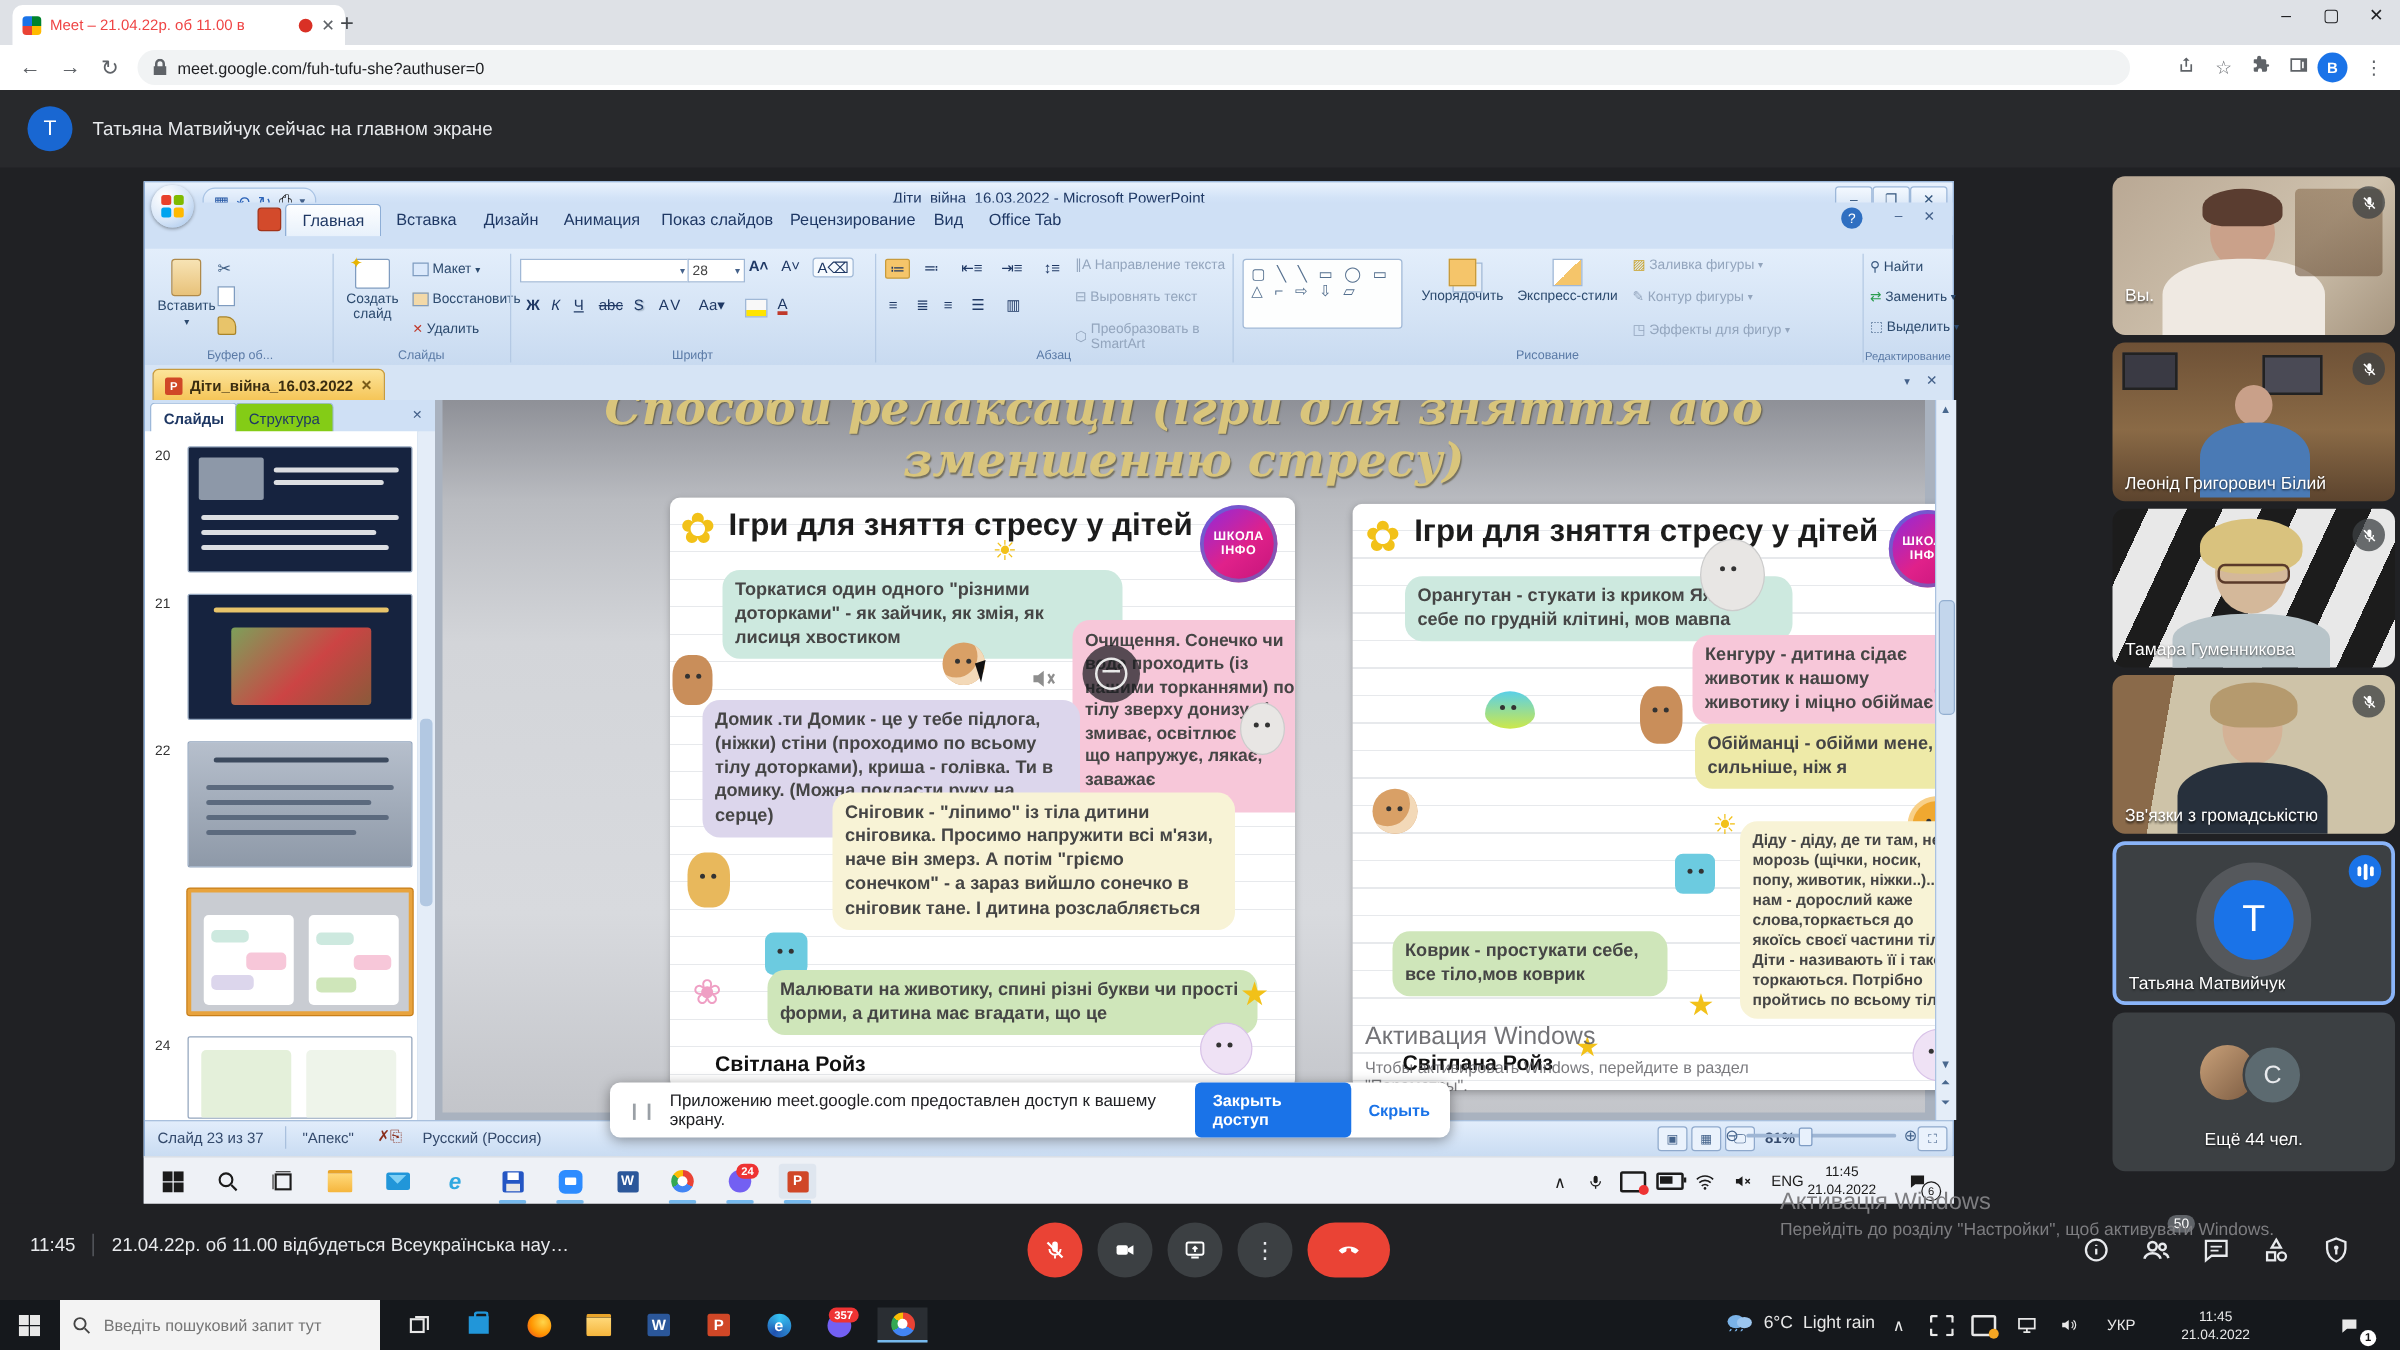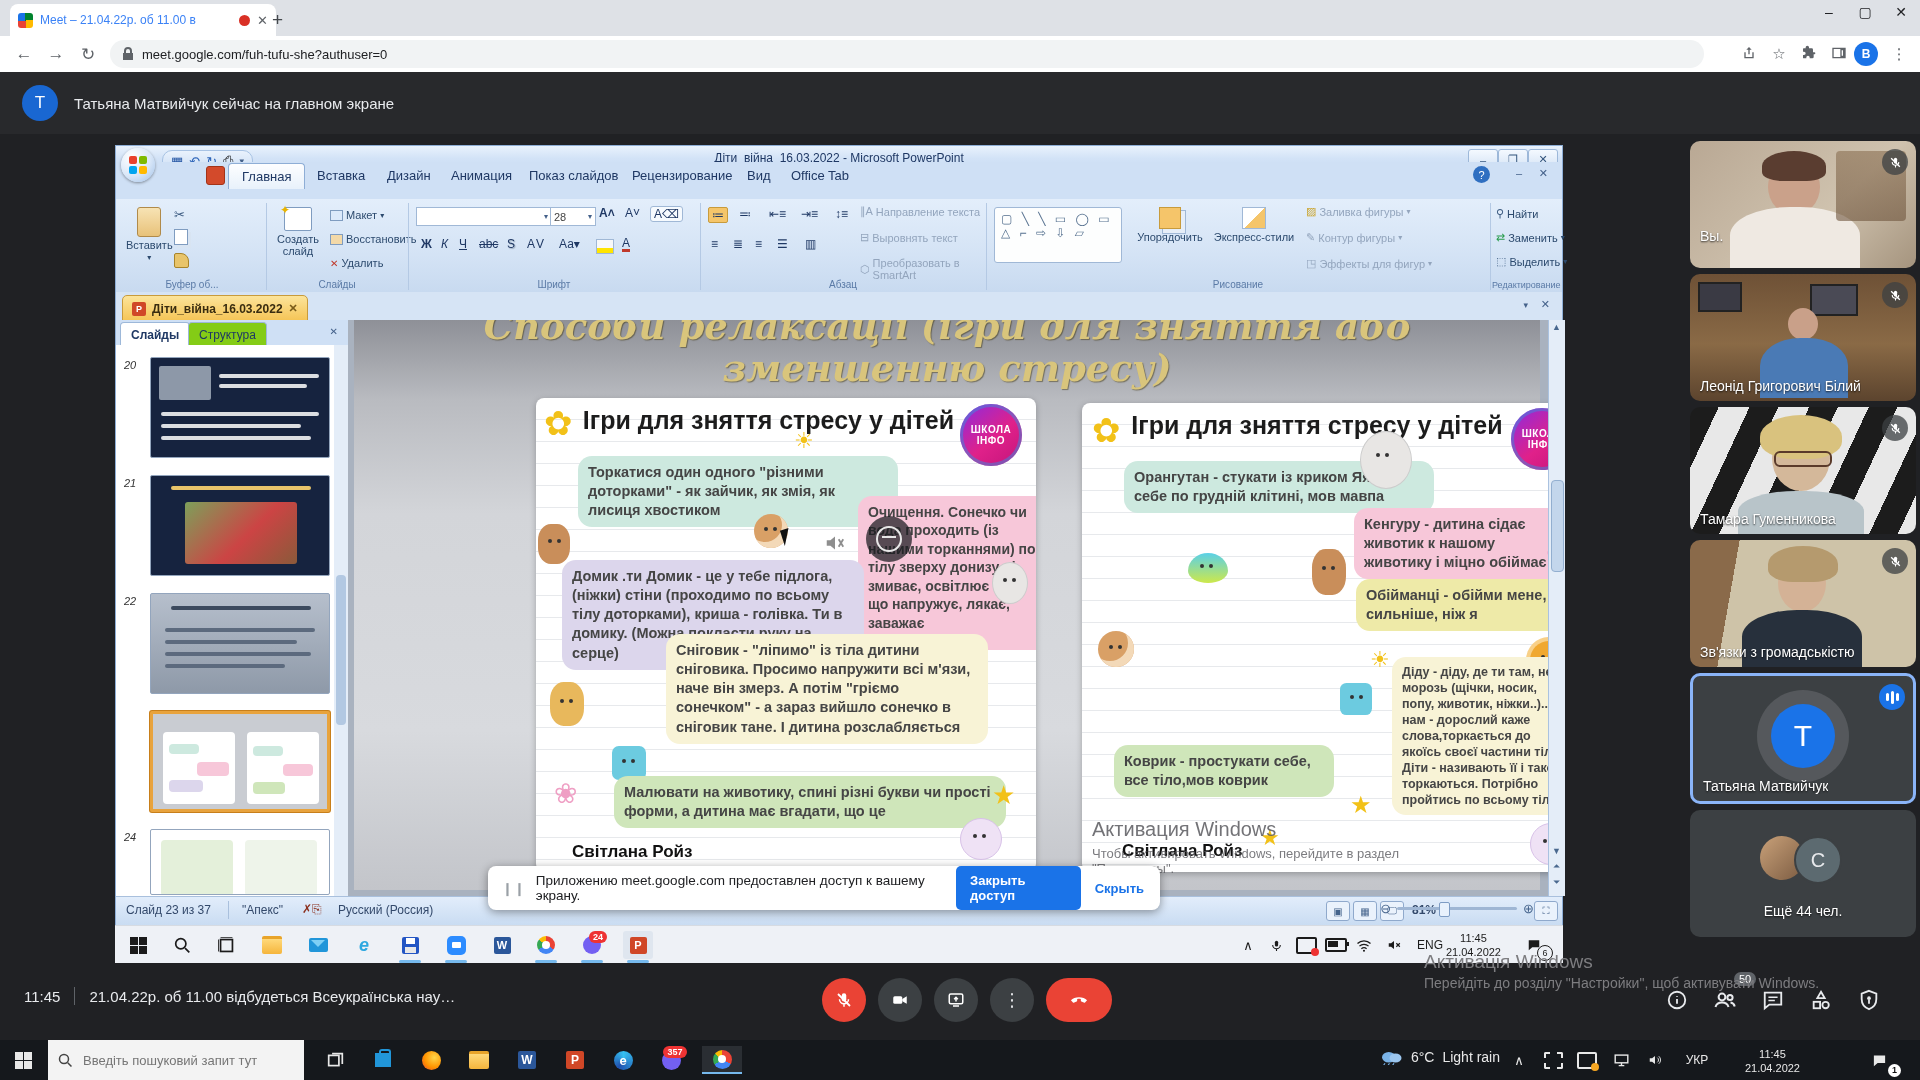--- a/index.html
+++ b/index.html
@@ -7,21 +7,21 @@
        font-family:"Liberation Sans",sans-serif;-webkit-font-smoothing:antialiased;}
   .abs{position:absolute;}
   .flex{display:flex;align-items:center;}
 
   
   .tabstrip{left:0;top:0;width:1920px;height:36px;background:#dee1e6;}
   .tab{left:10px;top:4px;width:250px;height:32px;background:#fff;border-radius:8px 8px 0 0;
        display:flex;align-items:center;padding:0 8px;gap:7px;}
   .meet-favicon{width:15px;height:15px;border-radius:3px;
        background:conic-gradient(#00832d 0 25%, #ffba00 25% 50%, #ea4335 50% 75%, #1a73e8 75% 100%);}
-  .tab-title{font-size:12px;color:#3b82f6;white-space:nowrap;overflow:hidden;text-overflow:ellipsis;flex:1;}
+  .tab-title{font-size:12px;color:#ef4444;white-space:nowrap;overflow:hidden;text-overflow:ellipsis;flex:1;}
   .rec-dot{width:11px;height:11px;border-radius:50%;background:#d93025;flex:none;}
   .tab-close{color:#5f6368;font-size:13px;flex:none;cursor:default;}
   .newtab{left:272px;top:9px;font-size:19px;color:#45494d;}
   .wctl{top:4px;font-size:14px;color:#202124;width:30px;text-align:center;}
   .toolbar{left:0;top:36px;width:1920px;height:36px;background:#fff;display:flex;align-items:center;}
   .navbtn{font-size:17px;color:#5f6368;width:32px;text-align:center;}
   .omnibox{margin-left:6px;width:1570px;height:28px;background:#f1f3f4;border-radius:14px;
        display:flex;align-items:center;padding:0 12px;gap:8px;}
   .url{font-size:13px;color:#202124;}
   .tb-ic{color:#5f6368;width:30px;text-align:center;font-size:15px;}
@@ -77,21 +77,21 @@
   .doctab{left:6px;top:3px;height:25px;display:flex;align-items:center;gap:6px;padding:0 9px;
        background:linear-gradient(180deg,#fce49a,#f5c455);border:1px solid #c89b3c;border-radius:5px 5px 0 0;
        font-size:12px;color:#3a2d10;font-weight:bold;}
   .doctab .ppt-ic{width:14px;height:14px;background:#d04727;border-radius:2px;color:#fff;font-size:9px;
        display:flex;align-items:center;justify-content:center;}
   
   .pane-tabs{left:0;top:174px;width:232px;height:25px;background:#cfe0f5;border-right:1px solid #aac2e0;}
   .panetab{top:2px;height:23px;display:flex;align-items:center;padding:0 10px;font-size:12px;color:#1f3864;
        border:1px solid #9db8d9;border-bottom:none;border-radius:4px 4px 0 0;background:#84cc16;}
   .panetab.active{background:#fff;font-weight:bold;}
-  .pane{left:0;top:199px;width:218px;height:551px;background:#fff;border-right:1px solid #aac2e0;font-style:italic;}
+  .pane{left:0;top:199px;width:218px;height:551px;background:#fff;border-right:1px solid #aac2e0;}
   .thumb-num{position:absolute;left:8px;font-size:11px;color:#333;}
   .thumb{position:absolute;left:34px;width:180px;height:101px;border:1px solid #93a5bd;border-radius:2px;
        box-sizing:border-box;overflow:hidden;}
   .thumb.sel{border:3px solid #e8a33d;box-shadow:0 0 0 1px #c87f1a;}
   .tbar{position:absolute;background:rgba(255,255,255,.85);height:4px;border-radius:2px;}
   .pane-scroll{left:218px;top:199px;width:14px;height:551px;background:#e4edf8;border-right:1px solid #aac2e0;}
   .pane-thumb{left:2px;width:10px;background:#b2c8e2;border-radius:4px;}
 
   
   .canvas{left:232px;top:174px;width:1200px;height:576px;background:#a9b2bf;overflow:hidden;}

